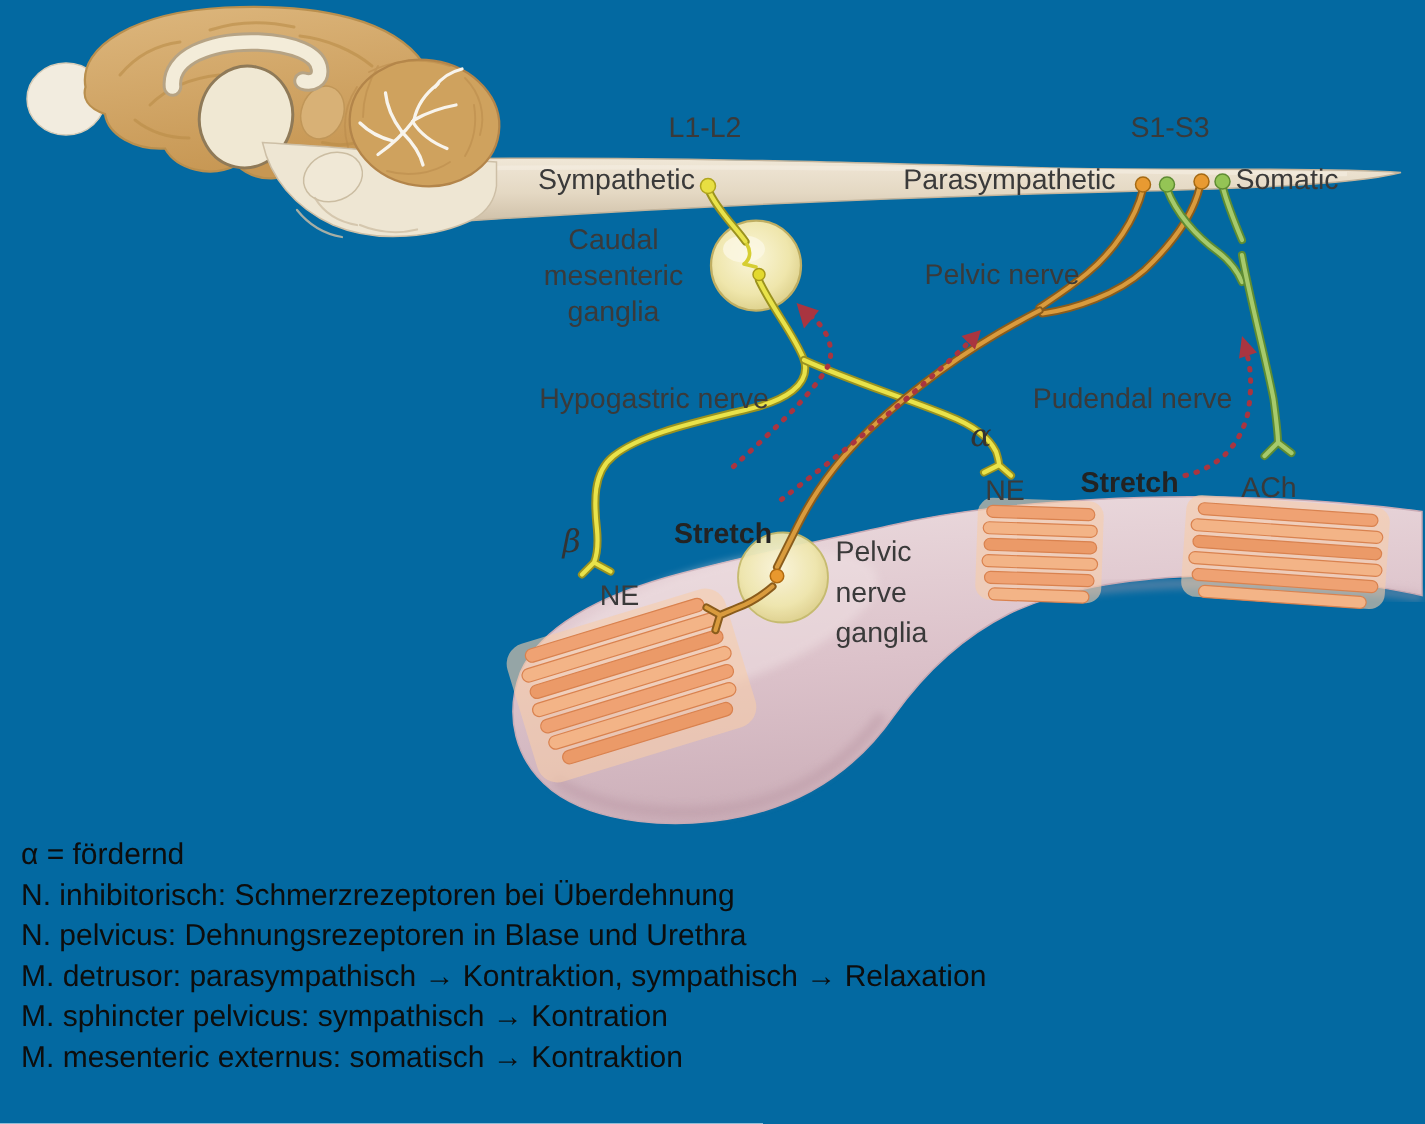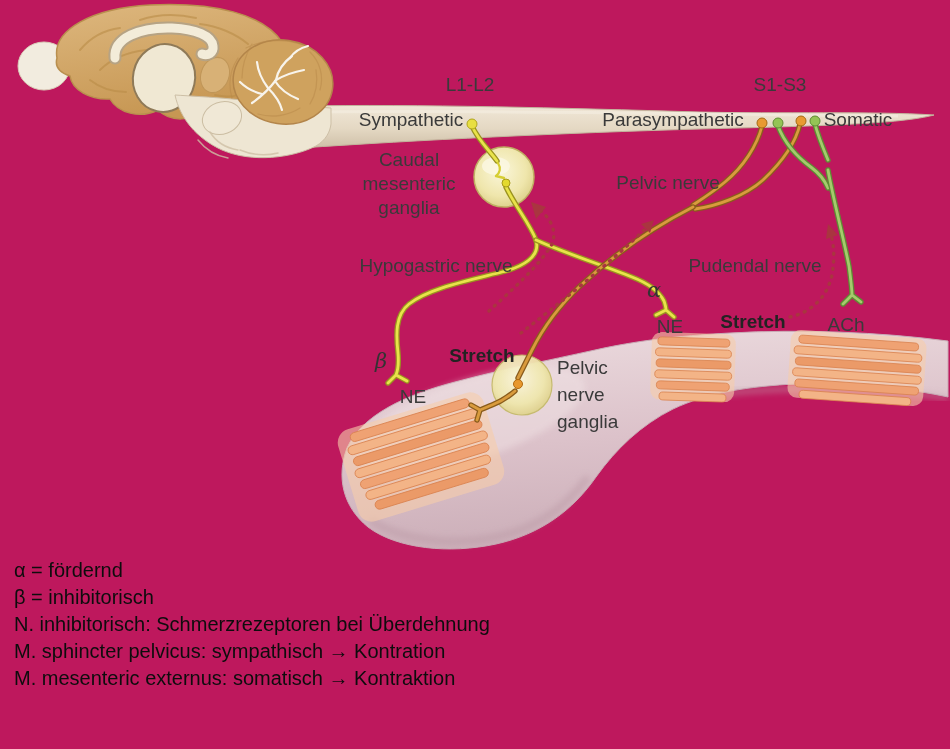--- a/index.html
+++ b/index.html
@@ -1,16 +1,16 @@
 <!DOCTYPE html>
 <html><head>
 <meta charset="utf-8">
 <style>
   html,body{margin:0;padding:0;background:#fff;}
-  .page{position:relative;width:950px;height:749px;background:#be185d;
+  .page{position:relative;width:950px;height:749px;background:#0369a1;
         font-family:"Liberation Sans",sans-serif;overflow:hidden;}
   .figure-svg{position:absolute;left:0;top:0;}
   
   .lbl{font-size:19px;fill:#3a3a3a;font-family:"Liberation Sans",sans-serif;}
   .lbl.bold{font-weight:bold;fill:#232323;}
   .greek{font-size:21px;font-style:italic;fill:#333;font-family:"DejaVu Serif",serif;}
   
   .nerve{fill:none;stroke-linecap:round;stroke-linejoin:round;}
   .nerve.y{stroke:#9a921f;stroke-width:5.4;}
   .nerve.o{stroke:#8a5c1c;stroke-width:5.4;}
@@ -245,19 +245,20 @@
   <text class="lbl" x="413" y="403" text-anchor="middle">NE</text>
   <text class="lbl bold" x="482" y="362" text-anchor="middle">Stretch</text>
 
   <text class="lbl" x="557" y="374">Pelvic</text>
   <text class="lbl" x="557" y="401">nerve</text>
   <text class="lbl" x="557" y="428">ganglia</text>
 </svg>
 
 <div class="caption">
   <div>α = fördernd</div>
-  <div>β = inhibitorisch</div>
   <div>N. inhibitorisch: Schmerzrezeptoren bei Überdehnung</div>
+  <div>N. pelvicus: Dehnungsrezeptoren in Blase und Urethra</div>
+  <div>M. detrusor: parasympathisch → Kontraktion, sympathisch → Relaxation</div>
   <div>M. sphincter pelvicus: sympathisch → Kontration</div>
   <div>M. mesenteric externus: somatisch → Kontraktion</div>
 </div>
 
 </div>
 
 </body></html>

